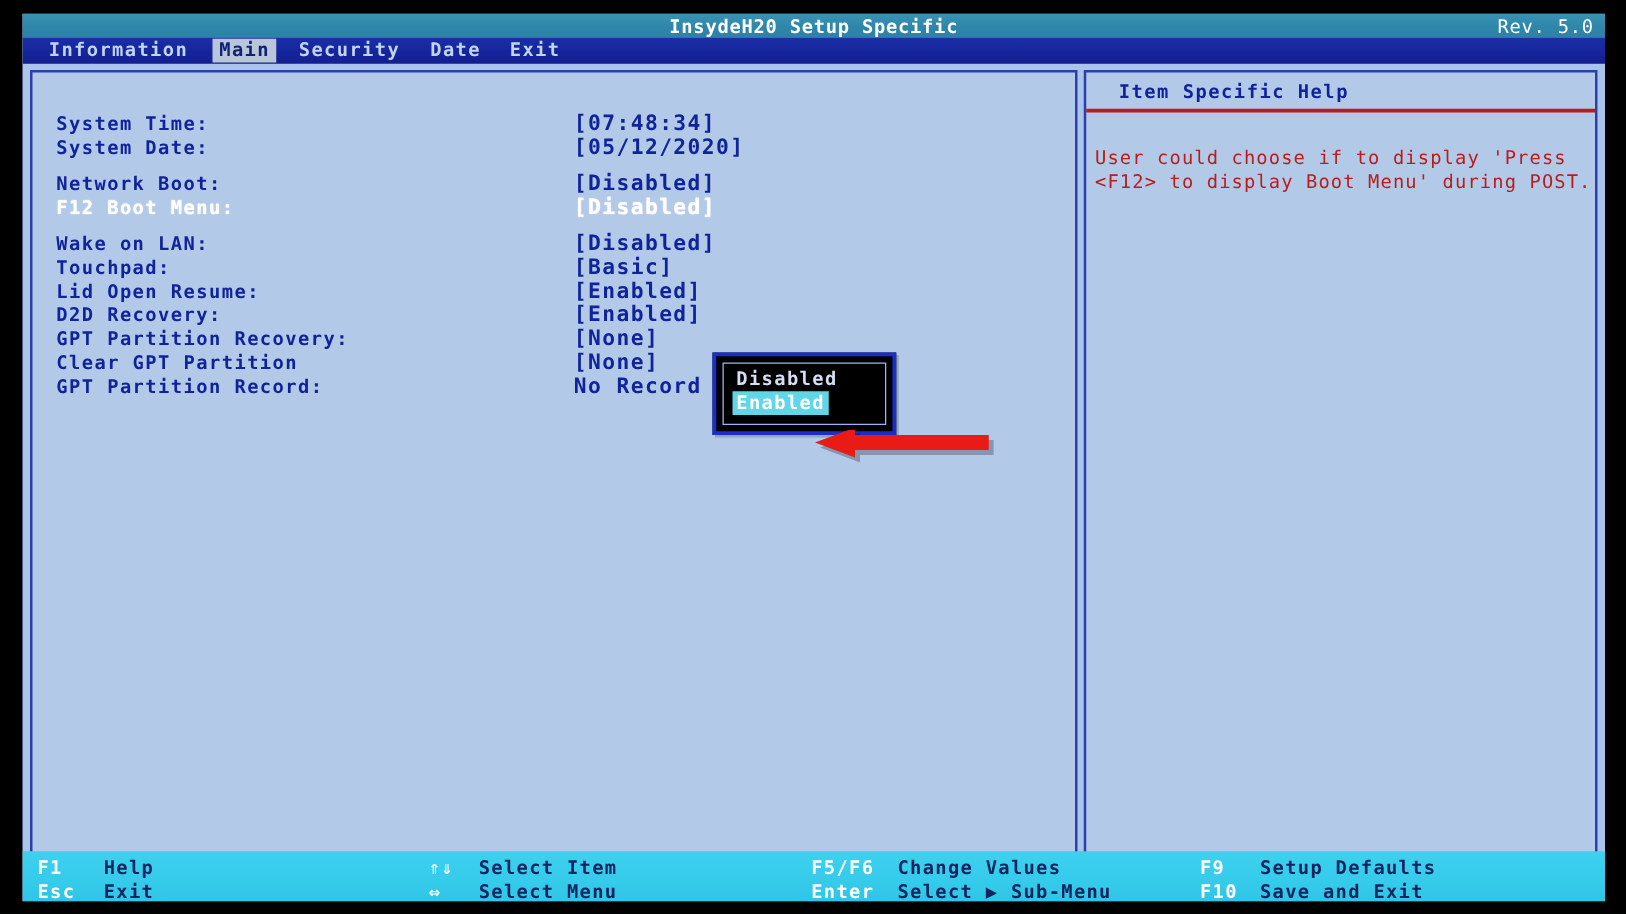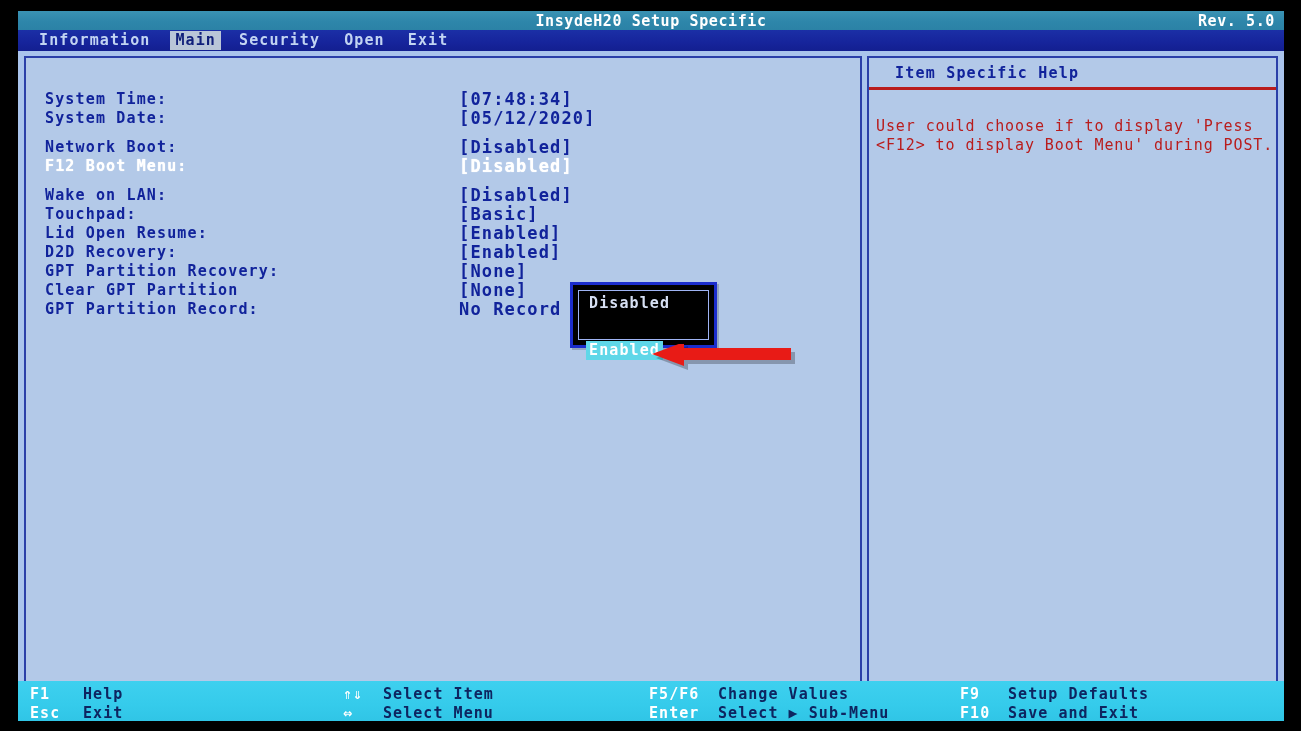--- a/index.html
+++ b/index.html
@@ -52,21 +52,21 @@
     color: #ffffff;
     font-weight: bold;
     white-space: nowrap;
   }
   #rev-text {
     position: absolute;
     right: 9px; top: 1px;
     font-size: 15px;
     letter-spacing: 0.6px;
     color: #ffffff;
-    font-weight: bold;
+    font-weight: normal;
     white-space: nowrap;
   }
 
   
   #menubar {
     position: absolute;
     left: 0; top: 19px;
     width: 1266px;
     height: 21px;
     background: linear-gradient(to bottom, #1b2fa6 0%, #16249b 60%, #131f90 100%);
@@ -204,21 +204,21 @@
     left: 13px;
     height: 19px;
     line-height: 19px;
     font-size: 15px;
     letter-spacing: 1.1px;
     font-weight: bold;
     white-space: nowrap;
     padding: 0 3px;
   }
   .popup-opt.opt0 { top: 9px; color: #d6dff2; }
-  .popup-opt.opt1 { top: 28px; color: #ffffff; background: #5fd7e8; margin-top: 28px; }
+  .popup-opt.opt1 { top: 28px; color: #ffffff; background: #5fd7e8; }
 
   
   #arrow {
     position: absolute;
     left: 634px;
     top: 333px;
     width: 143px;
     height: 28px;
   }
 
@@ -251,21 +251,21 @@
 
     <div id="titlebar">
       <div id="title-text">InsydeH20 Setup Specific</div>
       <div id="rev-text">Rev. 5.0</div>
     </div>
 
     <div id="menubar">
         <div class="menu-item" style="left: 16px;">Information</div>
         <div class="menu-item selected" style="left: 152.4px;">Main</div>
         <div class="menu-item" style="left: 216px;">Security</div>
-        <div class="menu-item" style="left: 321.2px;">Open</div>
+        <div class="menu-item" style="left: 321.2px;">Date</div>
         <div class="menu-item" style="left: 384.8px;">Exit</div>
       </div>
 
     <div class="panel" id="main-panel">
       <div id="settings">
           <div class="srow">
             <span class="slabel">System Time:</span>
             <span class="svalue">[07:48:34]</span>
           </div>
           <div class="srow gap">

